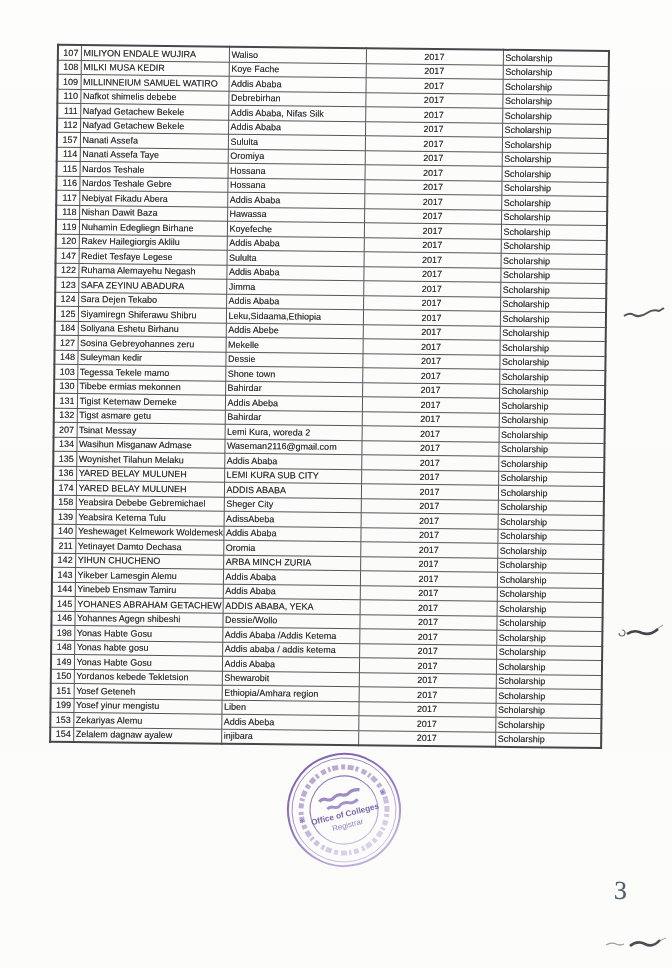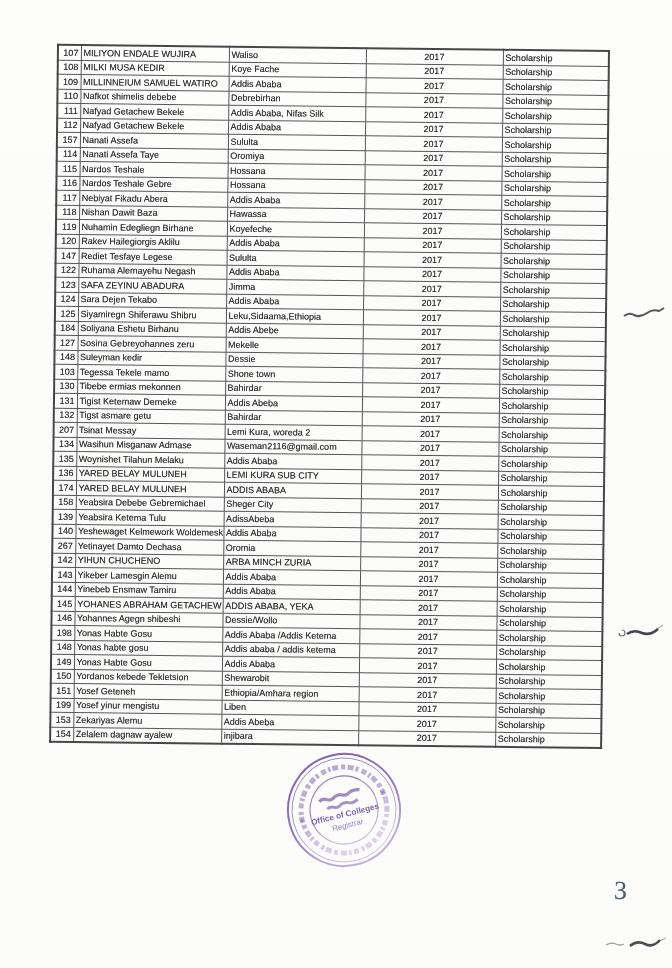--- a/index.html
+++ b/index.html
@@ -307,21 +307,21 @@
             <td class="c4">Scholarship</td>
           </tr>
           <tr>
             <td class="c0">140</td>
             <td class="c1">Yeshewaget  Kelmework Woldemesk</td>
             <td class="c2">Addis Ababa</td>
             <td class="c3">2017</td>
             <td class="c4">Scholarship</td>
           </tr>
           <tr>
-            <td class="c0">267</td>
+            <td class="c0">211</td>
             <td class="c1">Yetinayet Damto Dechasa</td>
             <td class="c2">Oromia</td>
             <td class="c3">2017</td>
             <td class="c4">Scholarship</td>
           </tr>
           <tr>
             <td class="c0">142</td>
             <td class="c1">YIHUN CHUCHENO</td>
             <td class="c2">ARBA MINCH ZURIA</td>
             <td class="c3">2017</td>

